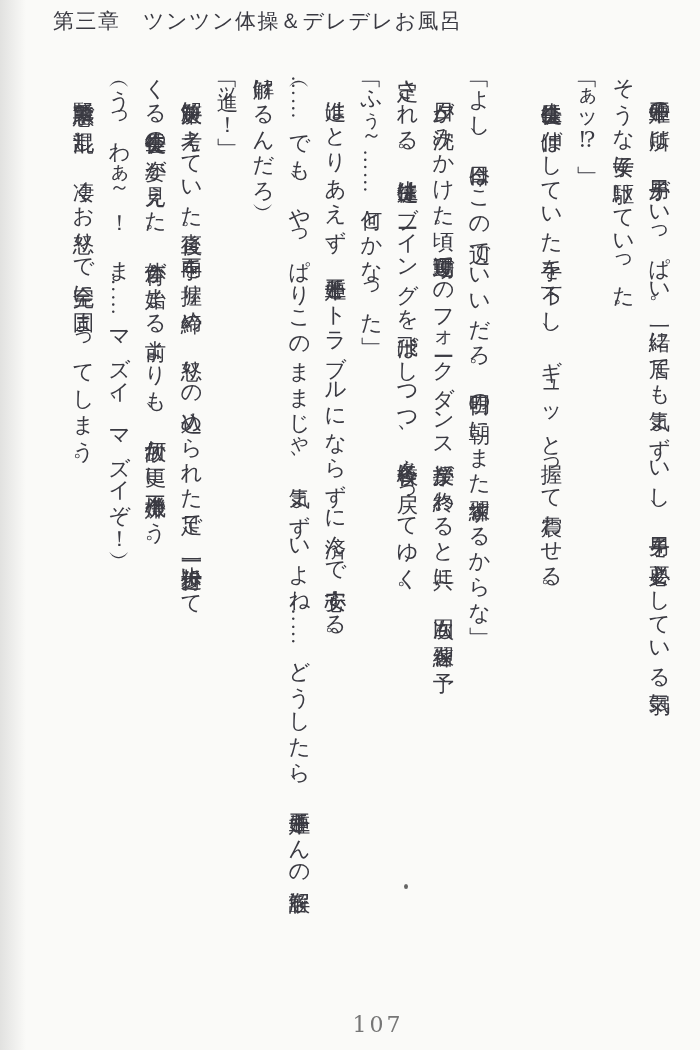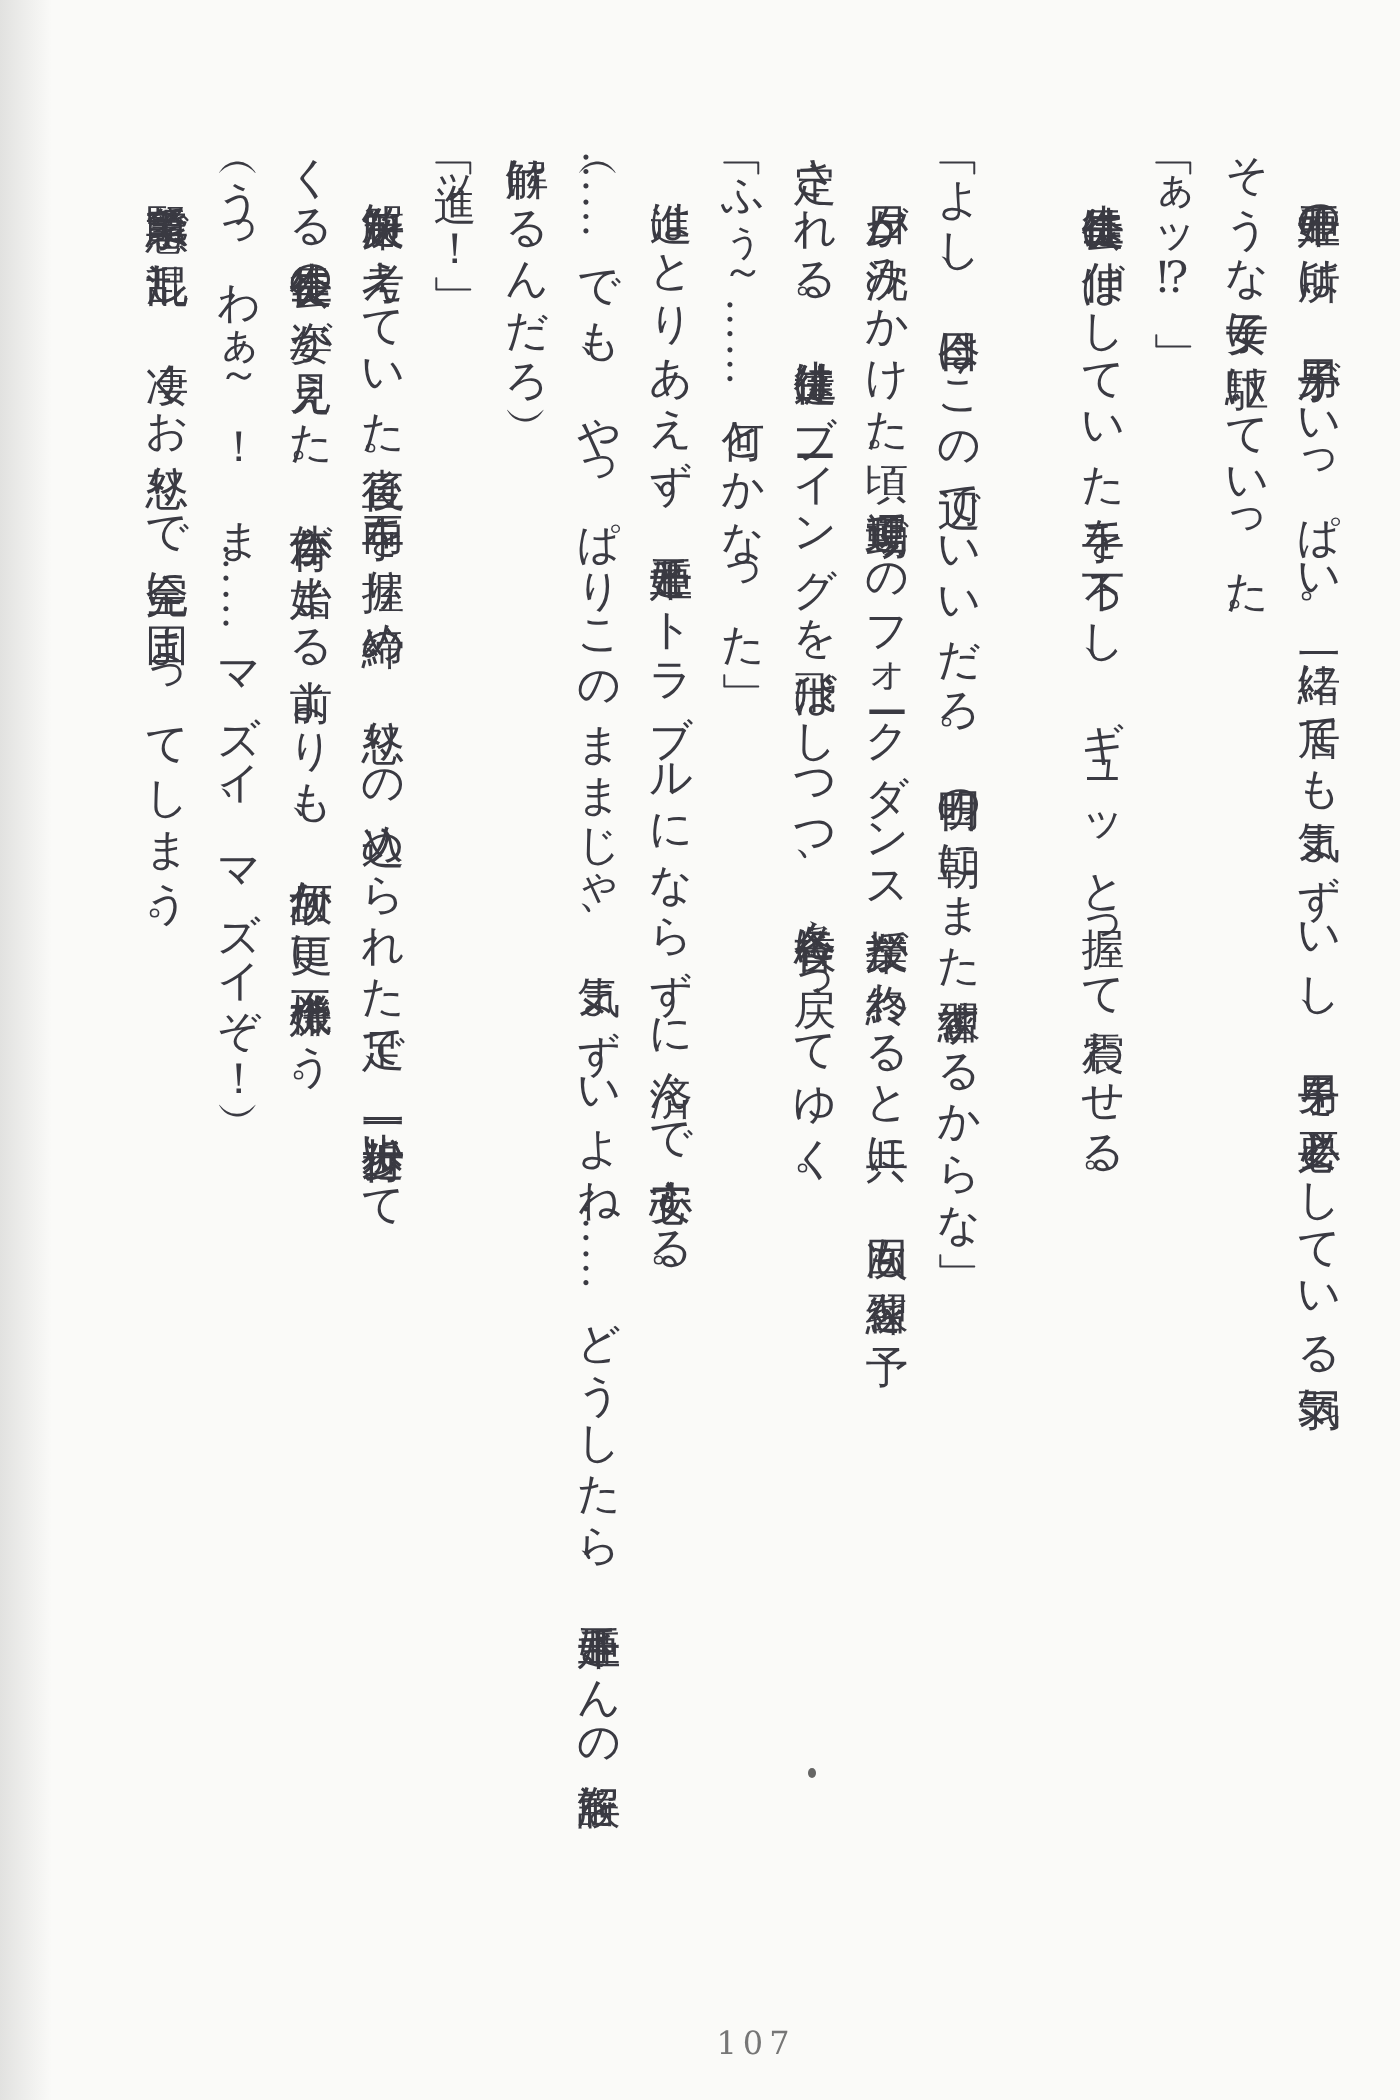--- a/index.html
+++ b/index.html
@@ -63,31 +63,32 @@
     width:4px;height:5px;
     border-radius:50%;
     background:#4a4a4a;
     opacity:.85;
   }
   .pagenum{
     position:absolute;
     left:340px;top:1012px;
     width:76px;
     text-align:center;
-    font-size:16px;
+    font-size:22px;
     letter-spacing:3px;
     color:var(--pagenum);
     font-family:"DejaVu Serif","Liberation Serif",serif;
   }
 </style>
 </head>
 <body>
 
 <div class="page">
   <div class="gutter"></div>
+  <div class="header">第三章　ツンツン体操＆デレデレお風呂</div>
   <div class="textblock">
       <div class="tcol full">千亜姫の所は、男子がいっぱい。一緒に居ても気まずいし、男子を必要としている気弱</div>
       <div class="tcol flush">そうな女子に駆けていった。</div>
       <div class="tcol half">「ぁッ⁉」</div>
       <div class="tcol full">生徒会長は伸ばしていた手を下ろし、ギュッと握って震わせる。</div>
       <div class="tcol blank"></div>
       <div class="tcol half">「よし、今日はこの辺でいいだろ。明日の朝にまた練習するからな」</div>
       <div class="tcol full">夕日が沈みかけた頃。運動場でのフォークダンス授業が終わると共に、次回も練習を予</div>
       <div class="tcol flush">定される。生徒達はブーイングを飛ばしつつ、各々校舎に戻ってゆく。</div>
       <div class="tcol half">「ふぅ～……何とかなった」</div>

